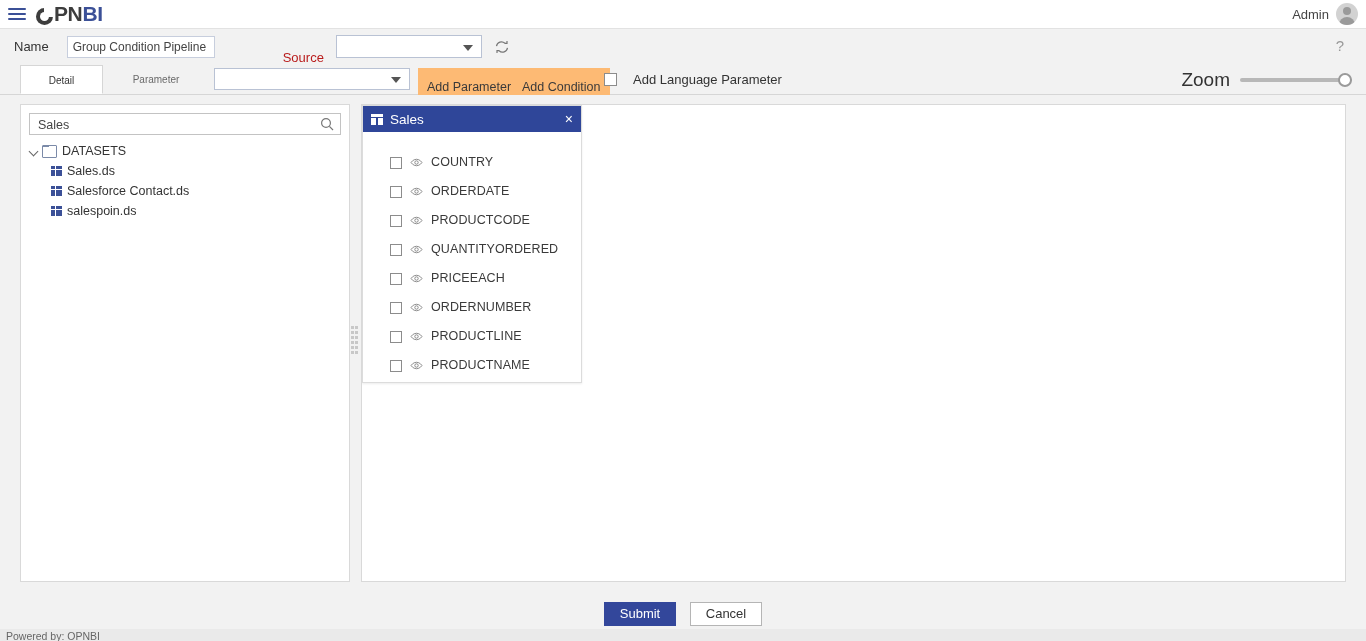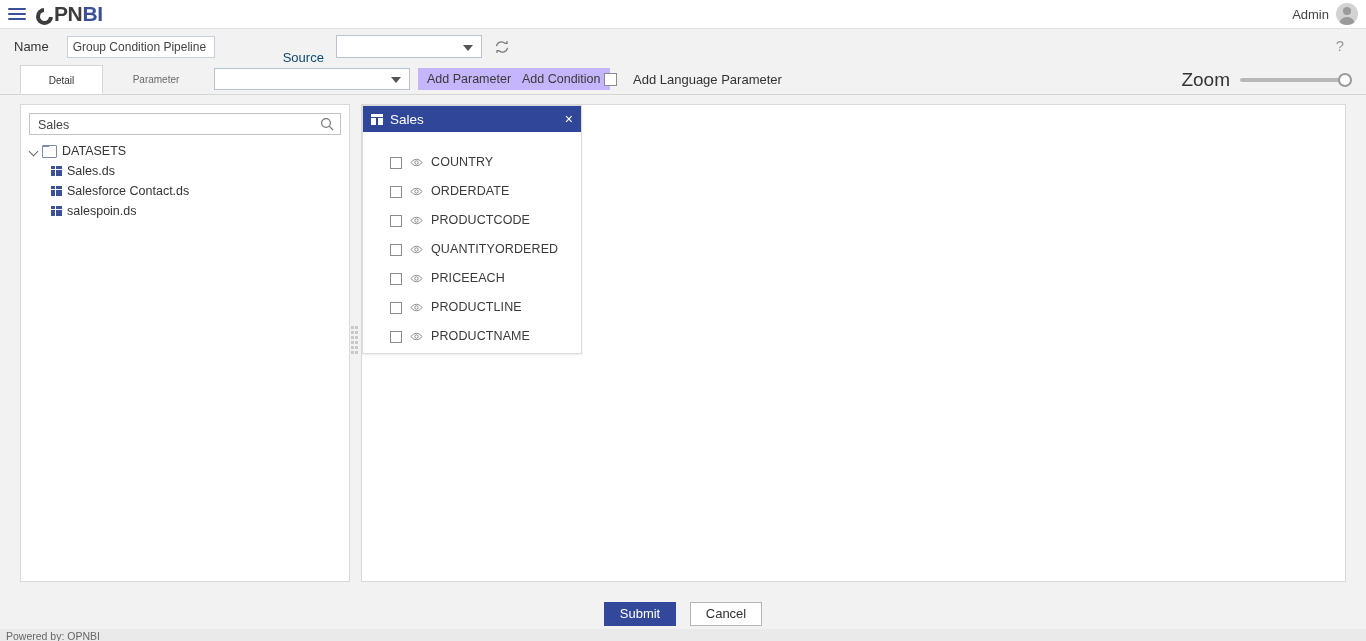--- a/index.html
+++ b/index.html
@@ -129,21 +129,21 @@
     width: 148px; height: 22px;
     border: 1px solid #c7cedd;
     background: #ffffff;
     font-family: "Liberation Sans", sans-serif;
     font-size: 12px;
     color: #444;
     padding: 0 5px;
     box-sizing: border-box;
     outline: none;
   }
-  #source-label { margin-left: 68px; font-size: 13px; color: #0c4a6e; margin-top: 21px; }
+  #source-label { margin-left: 68px; font-size: 13px; color: #b91c1c; margin-top: 21px; }
   #source-select {
     margin-left: 12px;
     width: 146px; height: 23px;
     border: 1px solid #b9c2d4;
     background: #ffffff;
     position: relative;
     box-sizing: border-box;
   }
   #source-select .sel-text {
     position:absolute; left:6px; top:3px;
@@ -208,23 +208,23 @@
     left: 214px; top: 4px;
     width: 196px; height: 22px;
     border: 1px solid #b9c2d4;
     background: #ffffff;
     box-sizing: border-box;
   }
   #tb-select .caret-down { top: 8px; }
   .tb-btn {
     position: absolute;
     top: 4px;
-    height: 22px;
+    height: 38px;
     line-height: 22px;
-    background: #c4b5fd;
+    background: #fdba74;
     border: none;
     font-family: "Liberation Sans", sans-serif;
     font-size: 12.5px;
     color: #3a3a3a;
     padding: 0 9px;
     cursor: pointer;
     box-sizing: border-box;
   }
   #btn-add-parameter { left: 418px; }
   #btn-add-condition { left: 513px; }
@@ -722,20 +722,30 @@
           <span class="field-cb"></span>
           <span class="eye-icon">
             <svg width="13" height="13" viewBox="0 0 16 16" fill="none" stroke="#808080" stroke-width="1.1">
               <path d="M1.3 8s2.5-4 6.7-4 6.7 4 6.7 4-2.5 4-6.7 4S1.3 8 1.3 8z"></path>
               <circle cx="8" cy="8" r="2.1"></circle>
             </svg>
           </span>
           <span class="field-label">PRICEEACH</span>
         </div>
 
+        <div class="field-row">
+          <span class="field-cb"></span>
+          <span class="eye-icon">
+            <svg width="13" height="13" viewBox="0 0 16 16" fill="none" stroke="#808080" stroke-width="1.1">
+              <path d="M1.3 8s2.5-4 6.7-4 6.7 4 6.7 4-2.5 4-6.7 4S1.3 8 1.3 8z"></path>
+              <circle cx="8" cy="8" r="2.1"></circle>
+            </svg>
+          </span>
+          <span class="field-label">ORDERNUMBER</span>
+        </div>
 
         <div class="field-row">
           <span class="field-cb"></span>
           <span class="eye-icon">
             <svg width="13" height="13" viewBox="0 0 16 16" fill="none" stroke="#808080" stroke-width="1.1">
               <path d="M1.3 8s2.5-4 6.7-4 6.7 4 6.7 4-2.5 4-6.7 4S1.3 8 1.3 8z"></path>
               <circle cx="8" cy="8" r="2.1"></circle>
             </svg>
           </span>
           <span class="field-label">PRODUCTLINE</span>

